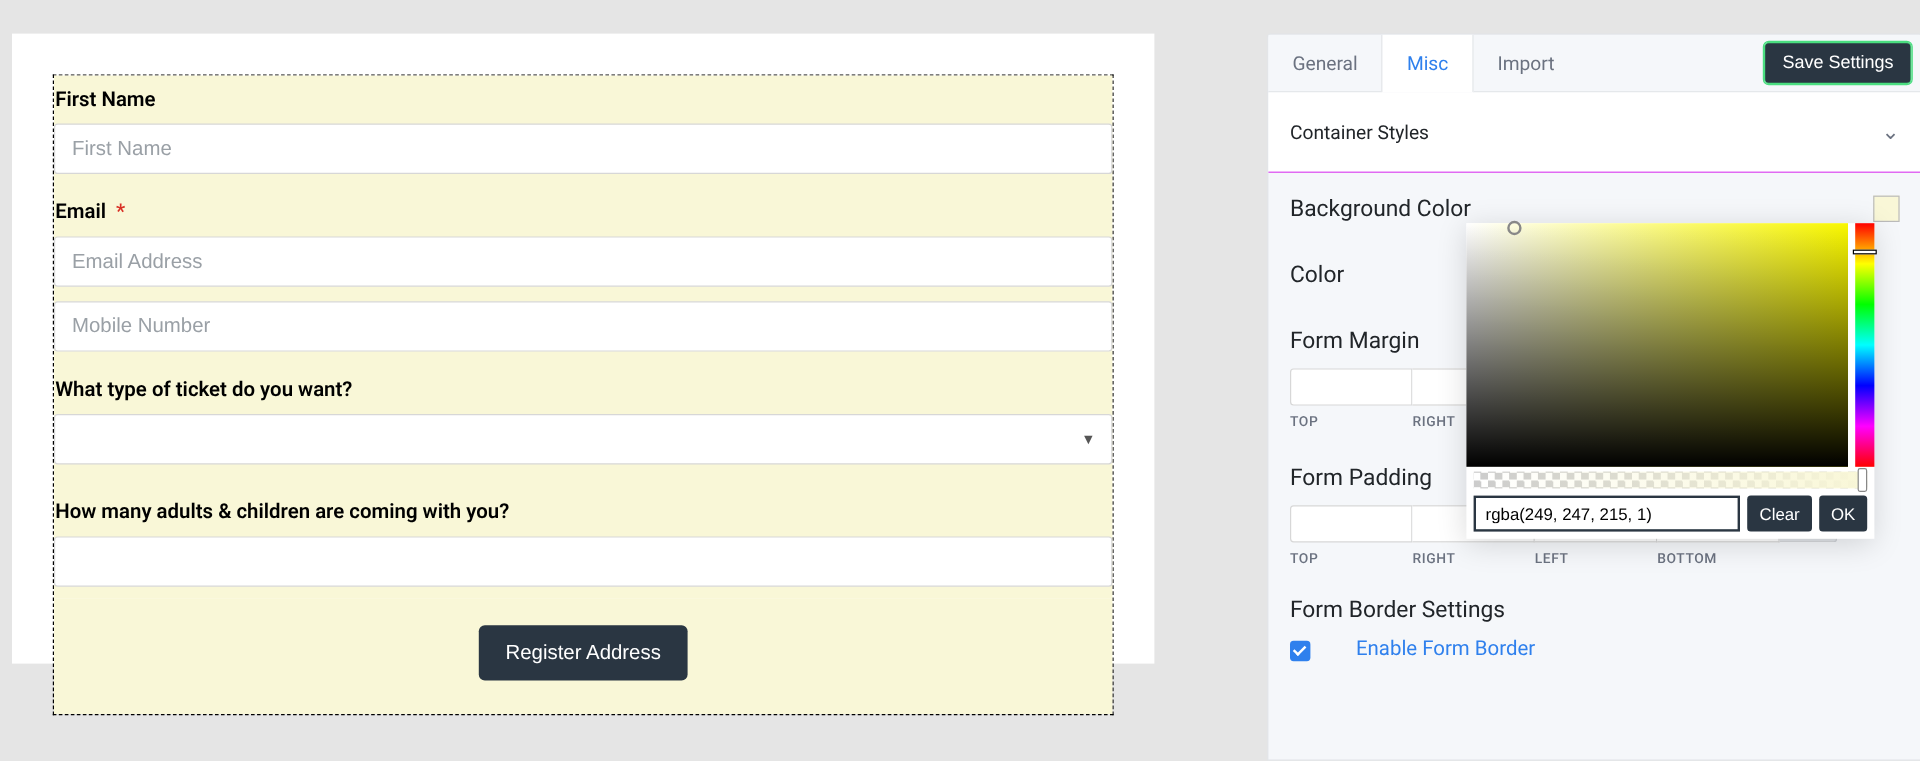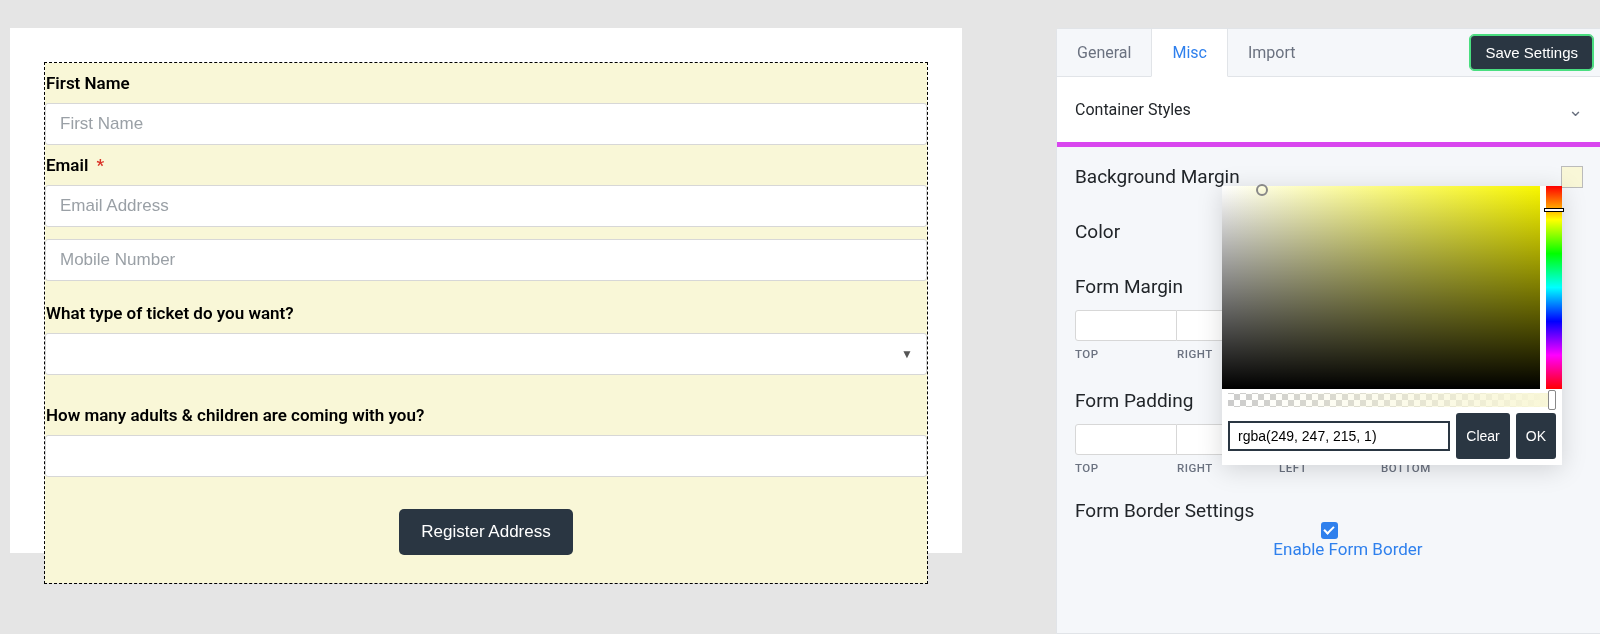--- a/index.html
+++ b/index.html
@@ -141,21 +141,21 @@
   }
 
   .section-header {
     background: #fff;
     padding: 22px 18px;
     font-size: 16px;
     color: #212529;
     display: flex;
     align-items: center;
     justify-content: space-between;
-    border-bottom: 5px solid #d946ef;
+    border-bottom: 1px solid #d946ef;
   }
   .chevron {
     color: #6b7280;
     font-size: 18px;
   }
 
   .section-body {
     padding: 18px;
   }
   .prop-row {
@@ -215,23 +215,23 @@
     justify-content: center;
     font-size: 16px;
     color: #444;
     border-radius: 0 3px 3px 0;
   }
 
   .border-row {
     margin-top: 6px;
   }
   .border-enable {
-    display: flex;
-    align-items: center;
-    flex-direction: column;
+    margin-top: 12px;
+    display: flex;
+    align-items: flex-end;
   }
   .chk {
     width: 17px;
     height: 17px;
     background: #2f80ed;
     border-radius: 3px;
     position: relative;
   }
   .chk::after {
     content: "";
@@ -320,42 +320,42 @@
     align-items: center;
   }
   .color-text {
     flex: 1;
     height: 30px;
     border: 2px solid #2a3642;
     padding: 12px 8px;
     font-size: 14px;
   }
   .pk-btn {
-    height: 46px;
+    height: 30px;
     padding: 0 10px;
     background: #2a3642;
     color: #fff;
     border: none;
     border-radius: 3px;
     font-size: 14px;
     cursor: pointer;
   }
 </style>
 </head>
 <body>
 
 <div class="form-card">
   <div class="form-inner">
 
     <div class="field-block">
       <label class="field-label">First Name</label>
       <input class="text-input" placeholder="First Name" style="">
     </div>
 
-    <div class="field-block" style="">
+    <div class="field-block" style="padding-top:12px">
       <label class="field-label">
         <span>Email</span>
         <span class="req">*</span>
       </label>
       <input class="text-input" placeholder="Email Address" style="">
     </div>
 
     <div class="field-block" style="padding-top:12px">
       <input class="text-input" placeholder="Mobile Number" style="">
     </div>
@@ -390,21 +390,21 @@
   </div>
 
   <div class="section-header">
     <span>Container Styles</span>
     <span class="chevron">⌄</span>
   </div>
 
   <div class="section-body">
 
     <div class="prop-row">
-      <span class="prop-label">Background Margin</span>
+      <span class="prop-label">Background Color</span>
       <div class="swatch"></div>
     </div>
 
     <div class="prop-row">
       <span class="prop-label">Color</span>
     </div>
 
     <div style="margin-bottom:28px">
       <div class="prop-label" style="margin-bottom:12px">Form Margin</div>
       <div class="box-model">

